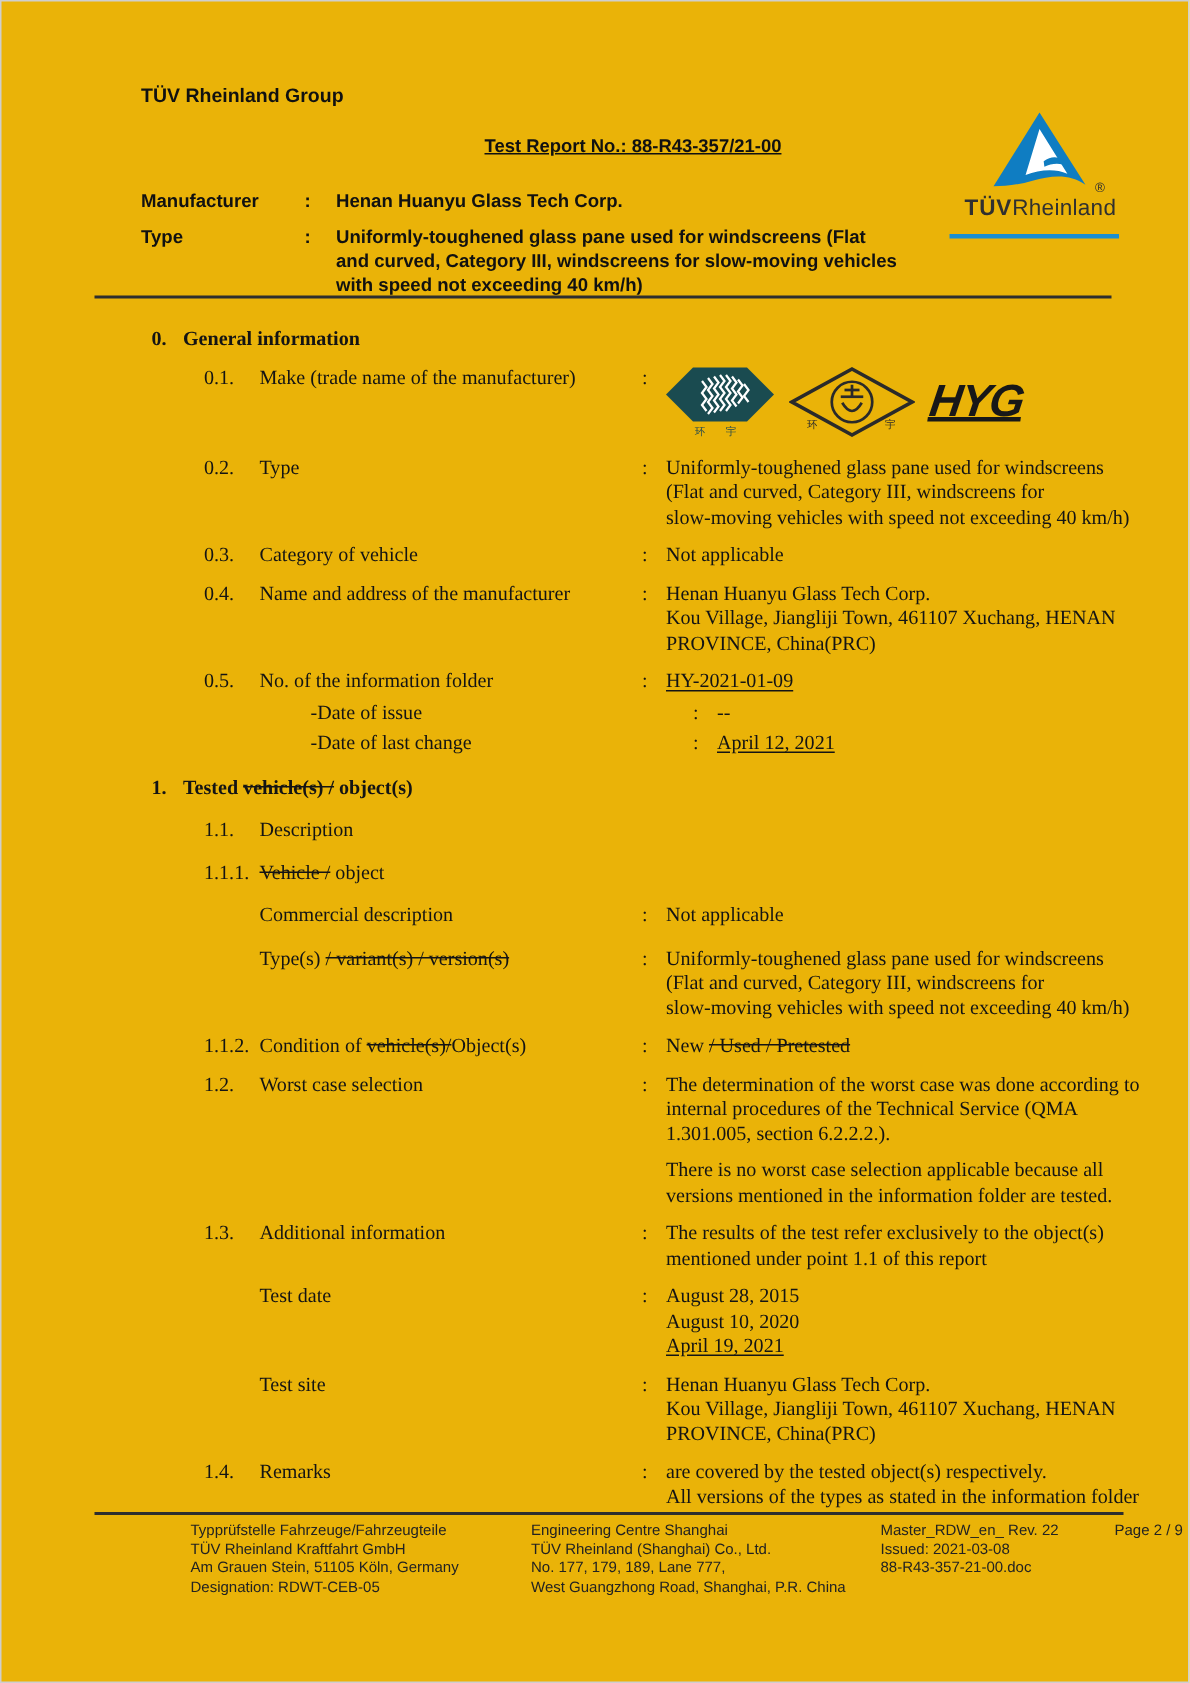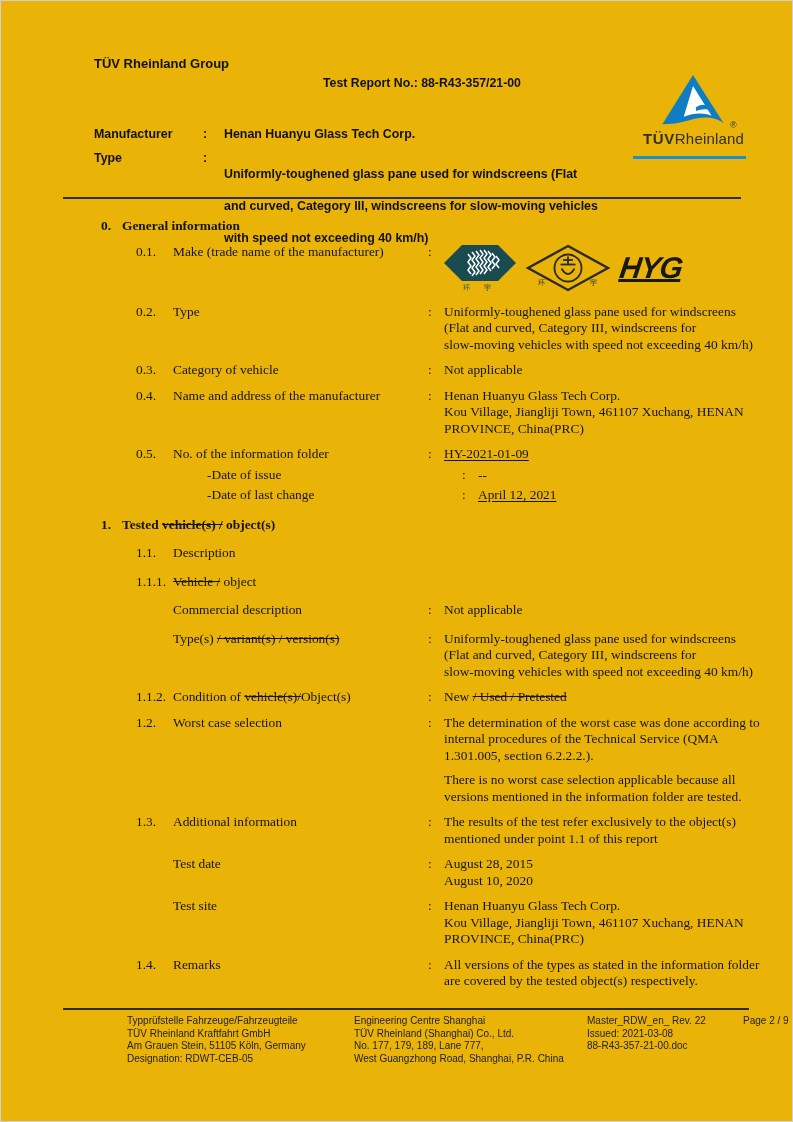--- a/index.html
+++ b/index.html
@@ -2,28 +2,28 @@
 <html><head>
 <meta charset="utf-8">
 <style>
   html,body{margin:0;padding:0;background:#ffffff;}
   .page{position:relative;width:793px;height:1122px;background:#eab308;overflow:hidden;
         border:1px solid #cfcfcf;box-sizing:border-box;color:#161616;}
 
   
   .hdr-company{position:absolute;left:93px;top:55px;
     font:bold 13px "Liberation Sans",sans-serif;color:#111;}
-  .hdr-reportno{position:absolute;left:322px;top:75px;
-    font:bold 12.3px "Liberation Sans",sans-serif;color:#111;}
+  .hdr-reportno{position:absolute;left:322px;top:89px;
+    font:bold 12.3px "Liberation Sans",sans-serif;color:#111;text-decoration:underline;}
   .hdr-row{position:absolute;left:93px;display:flex;
     font:bold 12.4px/16px "Liberation Sans",sans-serif;color:#111;}
   .hdr-row .h-label{width:109px;flex:none;}
   .hdr-row .h-colon{width:21px;flex:none;}
   .hdr-row .h-value{width:420px;}
-  .hdr-row .h-line{display:block;margin-top:16px;}
+  .hdr-row .h-line{display:block;}
   .row-manufacturer{top:125px;}
   .row-type{top:149px;}
   .header-rule{position:absolute;left:62px;top:196px;width:678px;height:2px;background:#2e2e2e;}
 
   
   .tuv-logo{position:absolute;left:630px;top:70px;width:130px;height:92px;}
   .tuv-triangle{position:absolute;left:29px;top:3px;}
   .tuv-wordmark{position:absolute;left:12px;top:58px;width:116px;
     font:15px/20px "Liberation Sans",sans-serif;color:#303030;letter-spacing:.2px;white-space:nowrap;}
   .tuv-wordmark .wb{font-weight:bold;letter-spacing:.6px;}
@@ -256,39 +256,40 @@
           <span class="v-line"><span>mentioned under point 1.1 of this report</span></span>
         </span>
       </div>
       <div class="b-row">
         <span class="c-num"></span>
         <span class="c-label"><span>Test date</span></span>
         <span class="c-colon">:</span>
         <span class="c-value">
           <span class="v-line"><span>August 28, 2015</span></span>
           <span class="v-line"><span>August 10, 2020</span></span>
+          <span class="v-line"><span class="u">April 19, 2021</span></span>
         </span>
       </div>
       <div class="b-row">
         <span class="c-num"></span>
         <span class="c-label"><span>Test site</span></span>
         <span class="c-colon">:</span>
         <span class="c-value">
           <span class="v-line"><span>Henan Huanyu Glass Tech Corp.</span></span>
           <span class="v-line"><span>Kou Village, Jiangliji Town, 461107 Xuchang, HENAN</span></span>
           <span class="v-line"><span>PROVINCE, China(PRC)</span></span>
         </span>
       </div>
       <div class="b-row">
         <span class="c-num">1.4.</span>
         <span class="c-label"><span>Remarks</span></span>
         <span class="c-colon">:</span>
         <span class="c-value">
+          <span class="v-line"><span>are covered by the tested object(s) respectively.</span></span>
           <span class="v-line"><span>All versions of the types as stated in the information folder</span></span>
-          <span class="v-line"><span>are covered by the tested object(s) respectively.</span></span>
         </span>
       </div>
     </div>
 
   <div class="footer-rule"></div>
   <div class="f-col f-col1">
     <span class="f-line">Typprüfstelle Fahrzeuge/Fahrzeugteile</span>
     <span class="f-line">TÜV Rheinland Kraftfahrt GmbH</span>
     <span class="f-line">Am Grauen Stein, 51105 Köln, Germany</span>
     <span class="f-line">Designation: RDWT-CEB-05</span>

